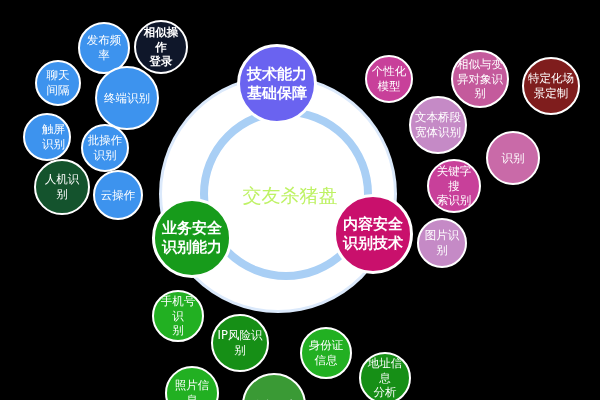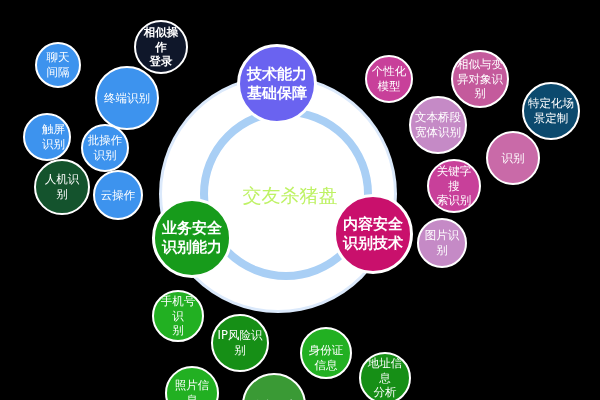--- a/index.html
+++ b/index.html
@@ -59,27 +59,33 @@
       <span>识别能力</span>
     </div>
   </div>
   <div class="bubble hub" style="left:373px; top:234px; width:80px; height:80px; background:#c9106c;">
     <div>
       <span>内容安全</span>
       <span>识别技术</span>
     </div>
   </div>
 
+  <div class="bubble leaf" style="left:104px; top:48px; width:52px; height:52px; background:#3d93ee;">
+    <div>
+        <span>发布频</span>
+        <span>率</span>
+      </div>
+  </div>
   <div class="bubble leaf" style="left:161px; top:47px; width:54px; height:54px; background:#0f172a;font-weight:bold;">
     <div>
         <span>相似操作</span>
         <span>登录</span>
       </div>
   </div>
-  <div class="bubble leaf" style="left:58px; top:65px; width:46px; height:46px; background:#3d93ee;">
+  <div class="bubble leaf" style="left:58px; top:83px; width:46px; height:46px; background:#3d93ee;">
     <div>
         <span>聊天</span>
         <span>间隔</span>
       </div>
   </div>
   <div class="bubble leaf" style="left:127px; top:98px; width:64px; height:64px; background:#3d93ee;">
     <div>
         <span>终端识别</span>
       </div>
   </div>
@@ -113,21 +119,21 @@
         <span>模型</span>
       </div>
   </div>
   <div class="bubble leaf" style="left:480px; top:79px; width:58px; height:58px; background:#c45a9c;">
     <div>
         <span>相似与变</span>
         <span>异对象识</span>
         <span>别</span>
       </div>
   </div>
-  <div class="bubble leaf" style="left:551px; top:111px; width:58px; height:58px; background:#0c4a6e;">
+  <div class="bubble leaf" style="left:551px; top:86px; width:58px; height:58px; background:#7f1d1d;">
     <div>
         <span>特定化场</span>
         <span>景定制</span>
       </div>
   </div>
   <div class="bubble leaf" style="left:438px; top:125px; width:58px; height:58px; background:#c58ac6;">
     <div>
         <span>文本桥段</span>
         <span>宽体识别</span>
       </div>
@@ -154,21 +160,21 @@
         <span>手机号识</span>
         <span>别</span>
       </div>
   </div>
   <div class="bubble leaf" style="left:240px; top:343px; width:58px; height:58px; background:#168f16;">
     <div>
         <span>IP风险识</span>
         <span>别</span>
       </div>
   </div>
-  <div class="bubble leaf" style="left:326px; top:353px; width:52px; height:52px; background:#22b022;align-items:flex-end;">
+  <div class="bubble leaf" style="left:326px; top:353px; width:52px; height:52px; background:#22b022;">
     <div>
         <span>身份证</span>
         <span>信息</span>
       </div>
   </div>
   <div class="bubble leaf" style="left:192px; top:393px; width:54px; height:54px; background:#22b022;">
     <div>
         <span>照片信息</span>
       </div>
   </div>

